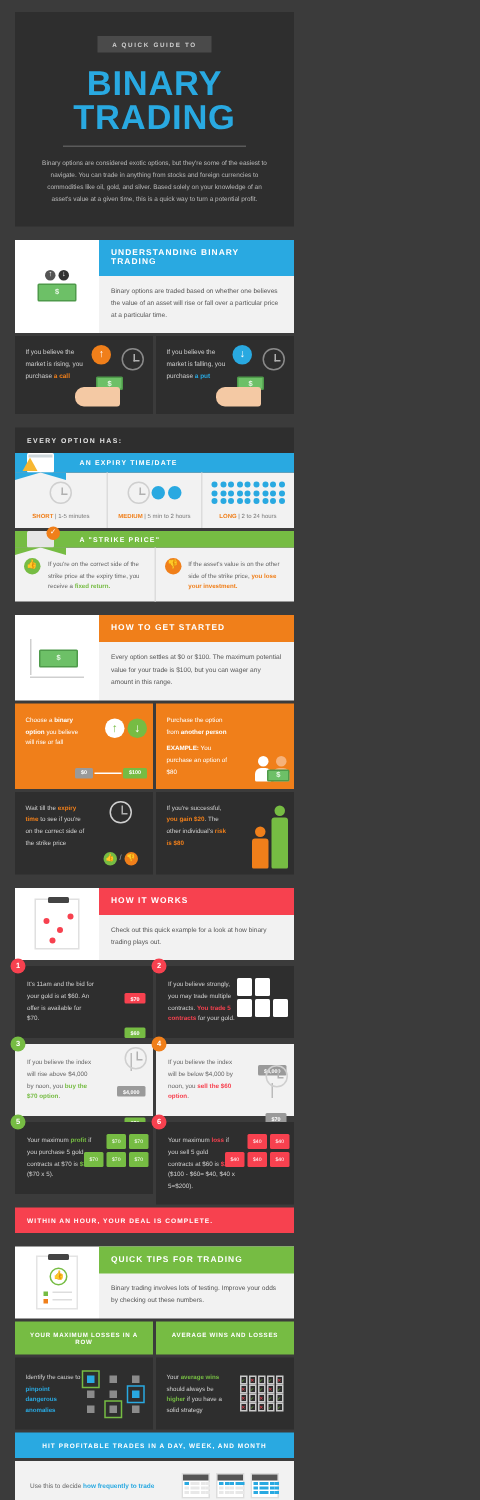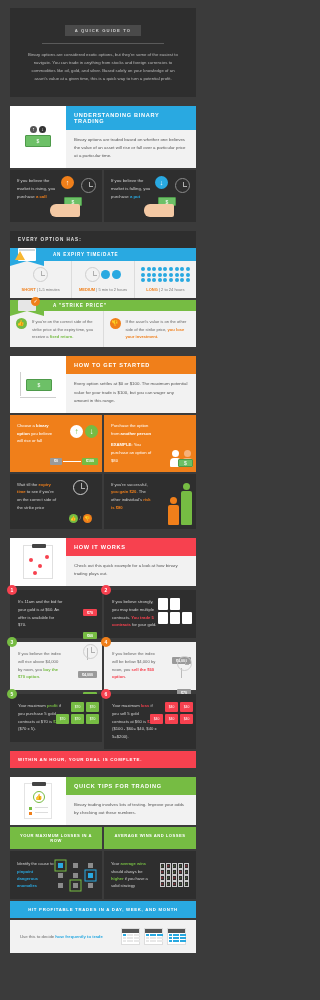--- a/index.html
+++ b/index.html
@@ -138,20 +138,21 @@
   .ph { width: 7px; height: 7px; border-radius: 50%; margin: 0 auto; }
   .pb { width: 11px; height: 9px; border-radius: 4px 4px 1px 1px; margin-top: 1px; }
 </style>
 </head>
 <body>
 
 <div class="page">
 
   <div class="hero">
     <div class="kicker">A QUICK GUIDE TO</div>
+    <div class="hero-title">BINARY TRADING</div>
     <div class="rule"></div>
     <div class="hero-body">Binary options are considered exotic options, but they're some of the easiest to navigate. You can trade in anything from stocks and foreign currencies to commodities like oil, gold, and silver. Based solely on your knowledge of an asset's value at a given time, this is a quick way to turn a potential profit.</div>
   </div>
 
   <div class="sec">
     <div class="head-row">
       <div class="head-ico">
         <div style="text-align:center">
           <div style="display:flex;gap:2px;justify-content:center;margin-bottom:2px">
             <div style="width:7px;height:7px;border-radius:50%;background:#555;color:#fff;font-size:5px;line-height:7px">↑</div>

